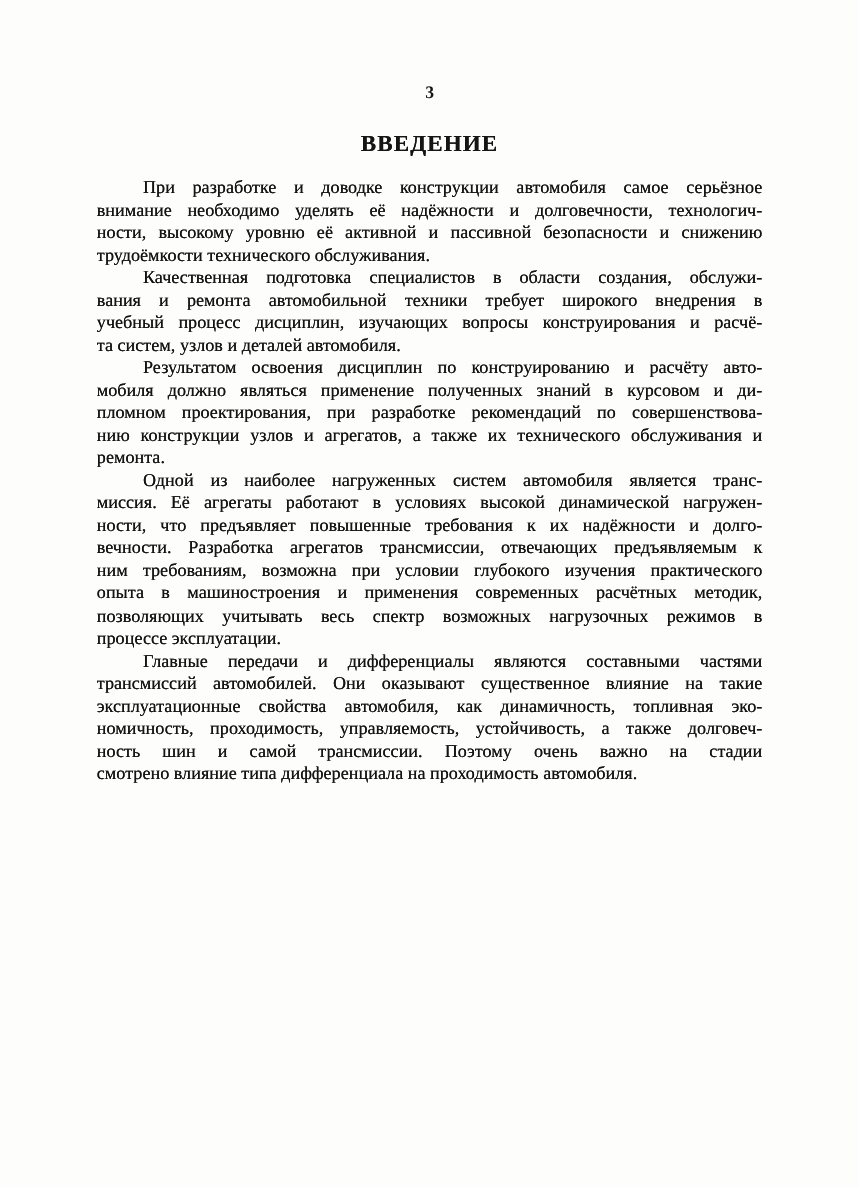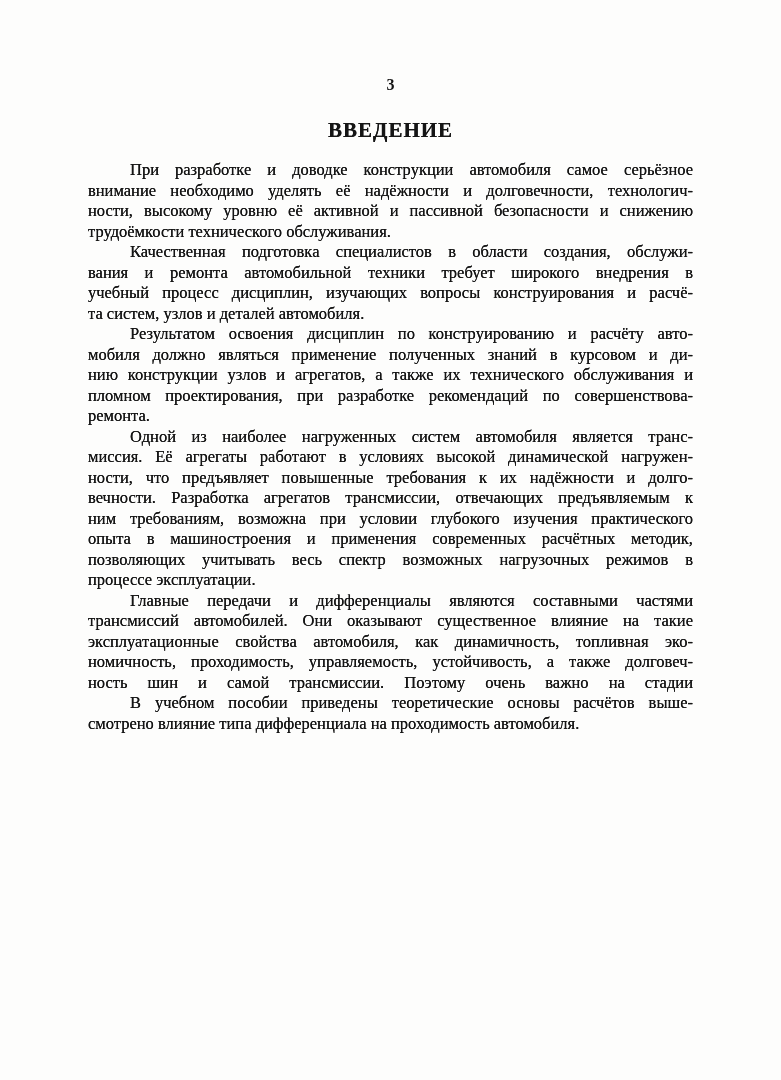--- a/index.html
+++ b/index.html
@@ -67,39 +67,38 @@
       </div>
       <div class="paragraph">
         <div class="line first">Качественная подготовка специалистов в области создания, обслужи-</div>
         <div class="line">вания и ремонта автомобильной техники требует широкого внедрения в</div>
         <div class="line">учебный процесс дисциплин, изучающих вопросы конструирования и расчё-</div>
         <div class="line last">та систем, узлов и деталей автомобиля.</div>
       </div>
       <div class="paragraph">
         <div class="line first">Результатом освоения дисциплин по конструированию и расчёту авто-</div>
         <div class="line">мобиля должно являться применение полученных знаний в курсовом и ди-</div>
+        <div class="line">пломном проектирования, при разработке рекомендаций по совершенствова-</div>
         <div class="line">нию конструкции узлов и агрегатов, а также их технического обслуживания и</div>
-        <div class="line">пломном проектирования, при разработке рекомендаций по совершенствова-</div>
         <div class="line last">ремонта.</div>
       </div>
       <div class="paragraph">
         <div class="line first">Одной из наиболее нагруженных систем автомобиля является транс-</div>
         <div class="line">миссия. Её агрегаты работают в условиях высокой динамической нагружен-</div>
         <div class="line">ности, что предъявляет повышенные требования к их надёжности и долго-</div>
         <div class="line">вечности. Разработка агрегатов трансмиссии, отвечающих предъявляемым к</div>
         <div class="line">ним требованиям, возможна при условии глубокого изучения практического</div>
         <div class="line">опыта в машиностроения и применения современных расчётных методик,</div>
         <div class="line">позволяющих учитывать весь спектр возможных нагрузочных режимов в</div>
         <div class="line last">процессе эксплуатации.</div>
       </div>
       <div class="paragraph">
         <div class="line first">Главные передачи и дифференциалы являются составными частями</div>
         <div class="line">трансмиссий автомобилей. Они оказывают существенное влияние на такие</div>
         <div class="line">эксплуатационные свойства автомобиля, как динамичность, топливная эко-</div>
         <div class="line">номичность, проходимость, управляемость, устойчивость, а также долговеч-</div>
         <div class="line">ность шин и самой трансмиссии. Поэтому очень важно на стадии</div>
       </div>
       <div class="paragraph">
-        <div class="line first">В учебном пособии приведены теоретические основы расчётов выше-</div>
         <div class="line last">смотрено влияние типа дифференциала на проходимость автомобиля.</div>
       </div>
     </div>
 </div>
 
 </body></html>

